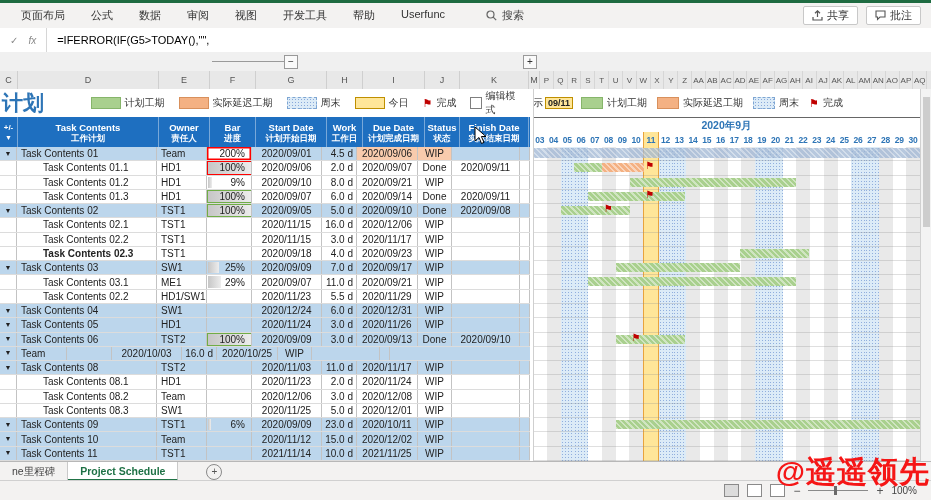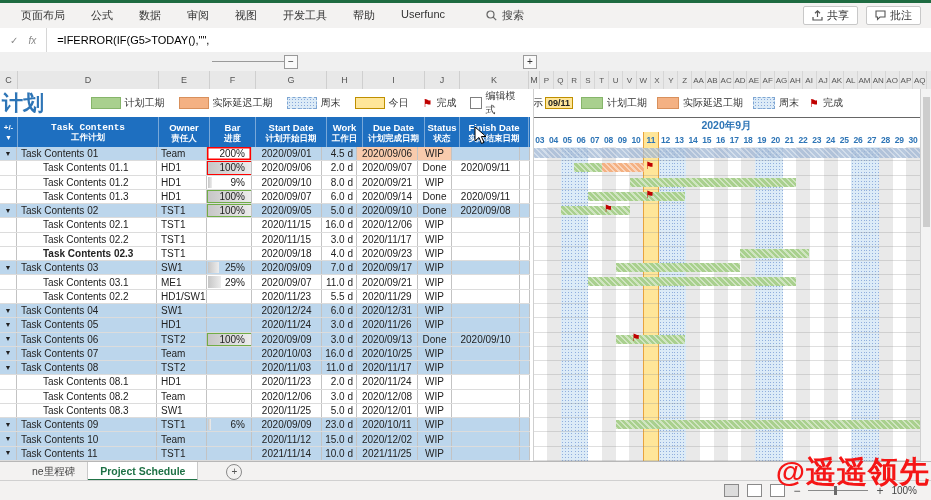--- a/index.html
+++ b/index.html
@@ -284,21 +284,21 @@
           <div>完成</div>
         </div>
       </div>
   </div>
 
   <div id="thead">
       <div class="hcell" style="width: 17px;">
         <div class="en" style="font-size: 8px;">+/-</div>
         <div class="zh" style="font-size: 7px;">▼</div>
       </div>
-      <div class="hcell" style="width: 140px; font-family: Liberation Mono, monospace;">
+      <div class="hcell" style="width: 140px;">
         <div class="en">Task Contents</div>
         <div class="zh">工作计划</div>
       </div>
       <div class="hcell" style="width: 50px;">
         <div class="en">Owner</div>
         <div class="zh">责任人</div>
       </div>
       <div class="hcell" style="width: 45px;">
         <div class="en">Bar</div>
         <div class="zh">进度</div>
@@ -559,21 +559,20 @@
         <div class="tcell right" style="width: 35px;">3.0 d</div>
         <div class="tcell center" style="width: 61px;">2020/09/13</div>
         <div class="tcell center" style="width: 34px;">Done</div>
         <div class="tcell center" style="width: 68px;">2020/09/10</div>
         <div class="tcell" style="width: 10px;"></div>
       </div>
       <div class="trow parent">
         <div class="tcell center" style="width: 17px;">
           <div class="tri">▼</div>
         </div>
-        <div class="tcell task" style="width: 140px;">Task Contents 07</div>
         <div class="tcell task" style="width: 50px;">Team</div>
         <div class="tcell right barcell" style="width: 45px;"></div>
         <div class="tcell center" style="width: 70px;">2020/10/03</div>
         <div class="tcell right" style="width: 35px;">16.0 d</div>
         <div class="tcell center" style="width: 61px;">2020/10/25</div>
         <div class="tcell center" style="width: 34px;">WIP</div>
         <div class="tcell center" style="width: 68px;"></div>
         <div class="tcell" style="width: 10px;"></div>
       </div>
       <div class="trow parent">
@@ -755,21 +754,21 @@
       </div>
   </div>
 
   <div id="gap-col"></div>
 
   <div id="vscroll">
     <div class="thumb"></div>
   </div>
 
   <div id="sheetbar">
-    <div id="sheettabs" style="display:flex;align-items:stretch;padding-left:20px;">
+    <div id="sheettabs" style="display:flex;align-items:stretch;">
         <div class="stab">ne里程碑</div>
         <div class="stab active">Project Schedule</div>
       </div>
     <div id="addsheet">+</div>
   </div>
 
   <div id="statusbar">
     <div class="vicon active"></div>
     <div class="vicon"></div>
     <div class="vicon"></div>

